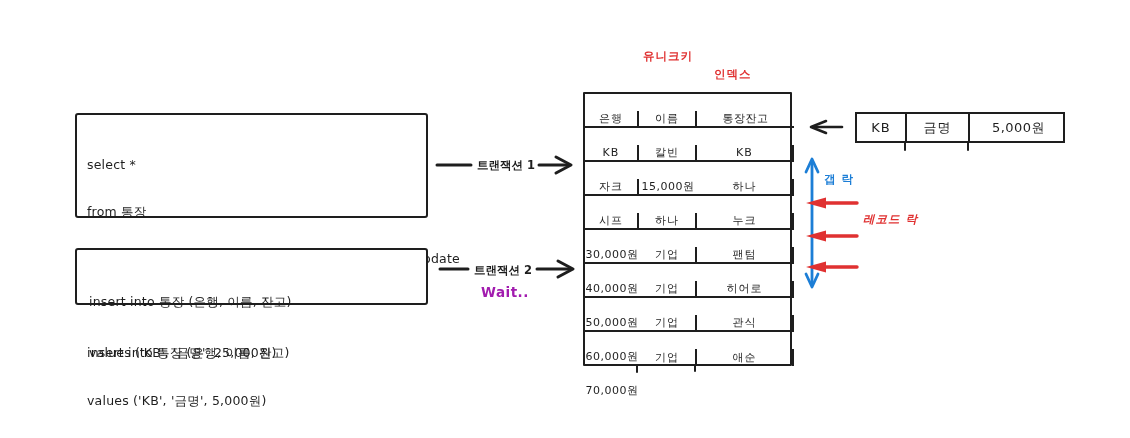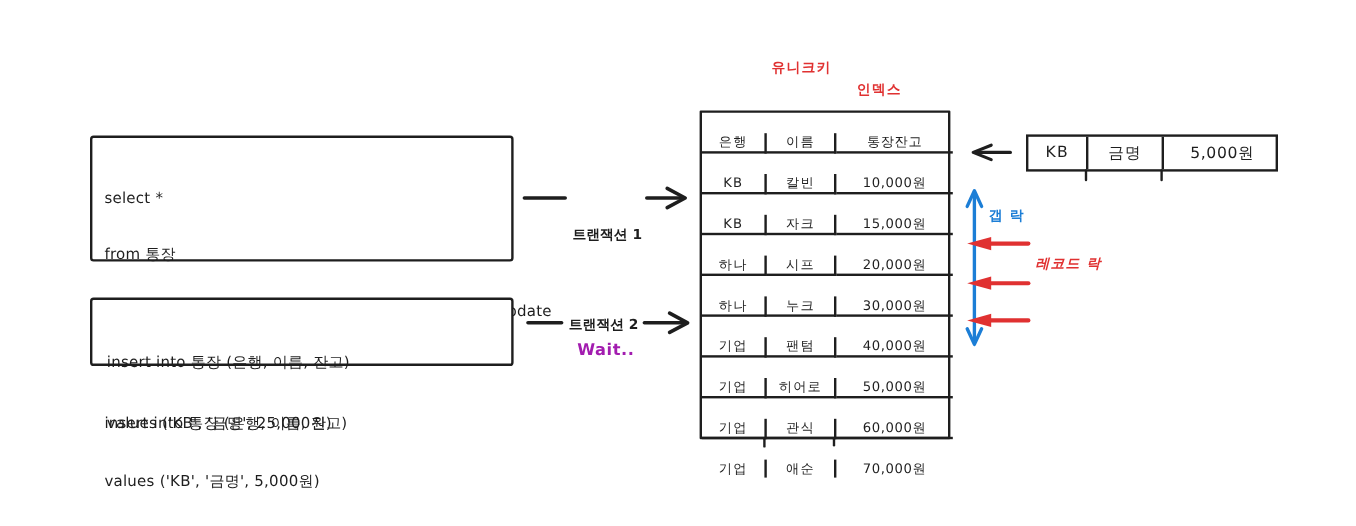--- a/index.html
+++ b/index.html
@@ -15,21 +15,21 @@
     font-size:12.5px; line-height:15.8px; letter-spacing:0.2px; white-space:pre;
   }
   .sql-box-1 { left:75px; top:113px; width:353px; height:105px;padding-left:10px; }
   .sql-box-2 { left:75px; top:248px; width:353px; height:57px; line-height:17px; padding-top:9px; }
   .sql-line { min-height:15px; }
   
   .txn-label {
     position:absolute; font-size:11.5px; font-weight:700; color:#1e1e1e;
     text-align:center; width:62px; letter-spacing:0px;
   }
-  .txn-1 { left:475px; top:158px;margin-top:30px; }
+  .txn-1 { left:475px; top:158px; }
   .txn-2 { left:472px; top:263px; }
   .wait-label {
     position:absolute; left:481px; top:284px; font-size:13.5px; font-weight:700;
     color:#a21caf; letter-spacing:0.5px;
   }
   
   .col-note { position:absolute; font-size:11.5px; font-weight:700; color:#e03131; letter-spacing:1px; }
   .note-unique { left:643px; top:49px; width:50px; text-align:center; }
   .note-index  { left:714px; top:67px; width:44px; }
   
@@ -88,29 +88,27 @@
   <div class="col-note note-unique">유니크키</div>
   <div class="col-note note-index">인덱스</div>
 
   <div class="main-table">
     <div class="cell">은행</div>
     <div class="cell">이름</div>
     <div class="cell c3">통장잔고</div>
 
     <div class="cell">KB</div>
     <div class="cell">칼빈</div>
-    <div class="cell c3">10,000원</div>
 
     <div class="cell">KB</div>
     <div class="cell">자크</div>
     <div class="cell c3">15,000원</div>
 
     <div class="cell">하나</div>
     <div class="cell">시프</div>
-    <div class="cell c3">20,000원</div>
 
     <div class="cell">하나</div>
     <div class="cell">누크</div>
     <div class="cell c3">30,000원</div>
 
     <div class="cell">기업</div>
     <div class="cell">팬텀</div>
     <div class="cell c3">40,000원</div>
 
     <div class="cell">기업</div>

